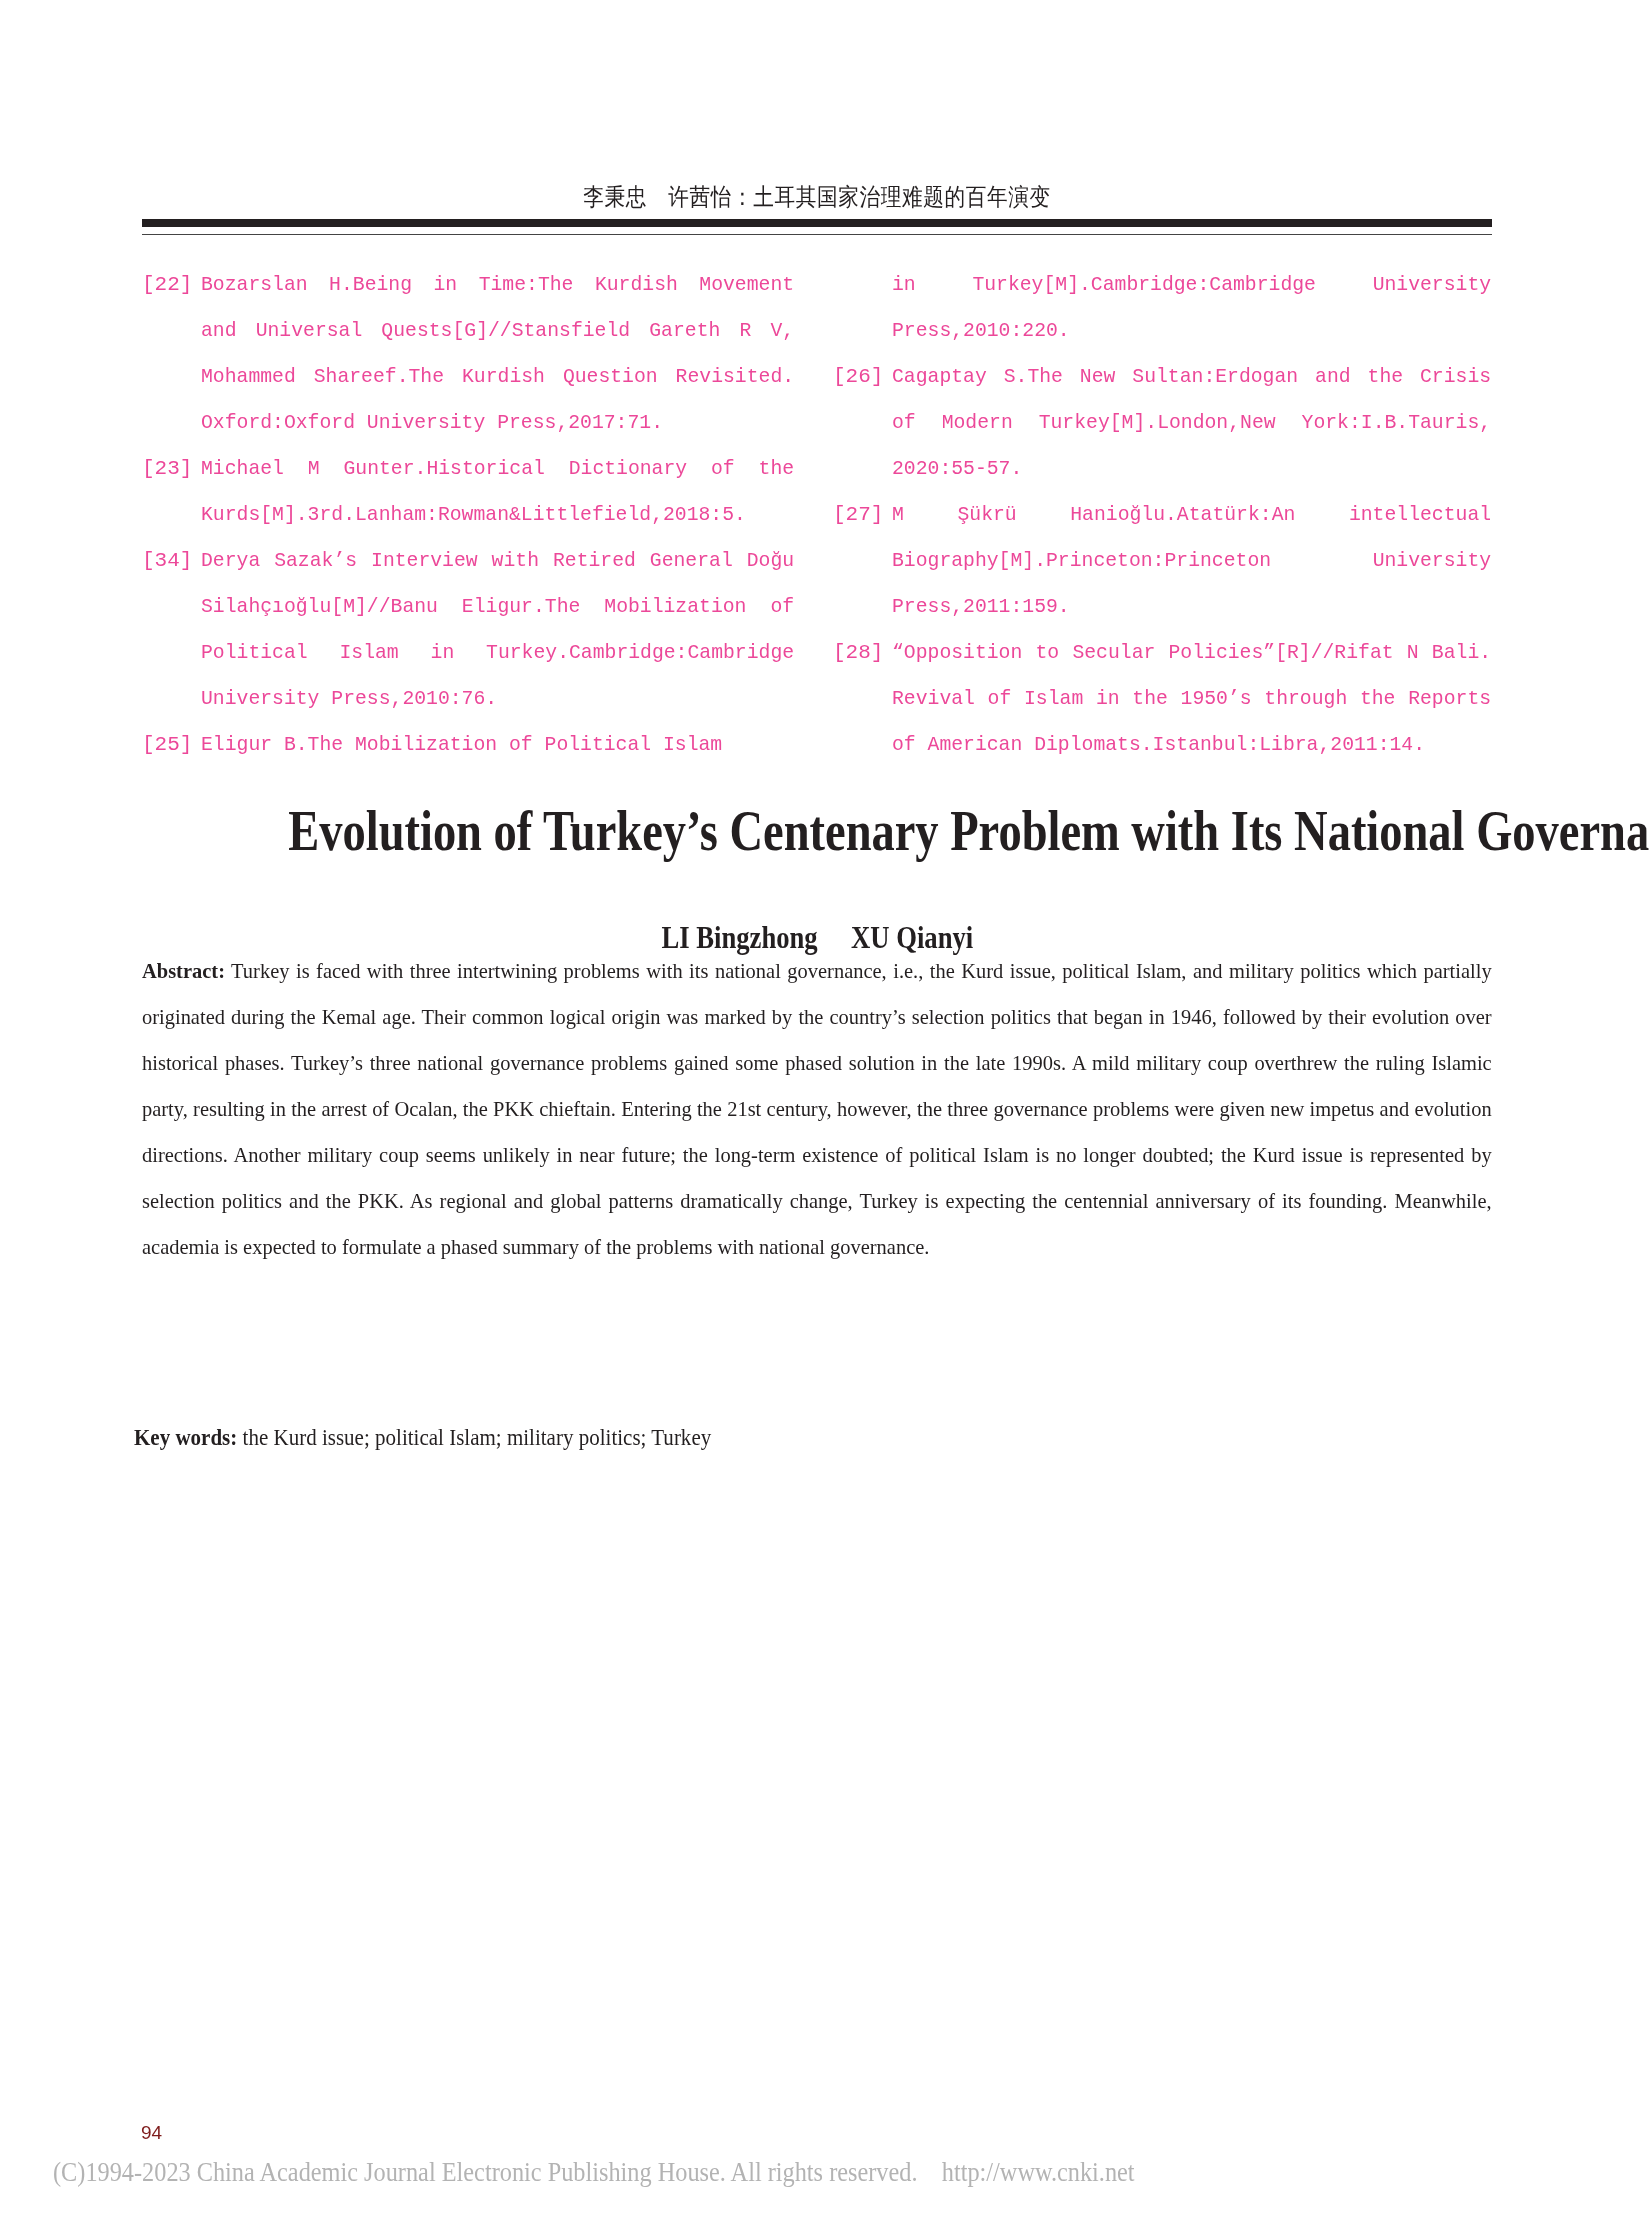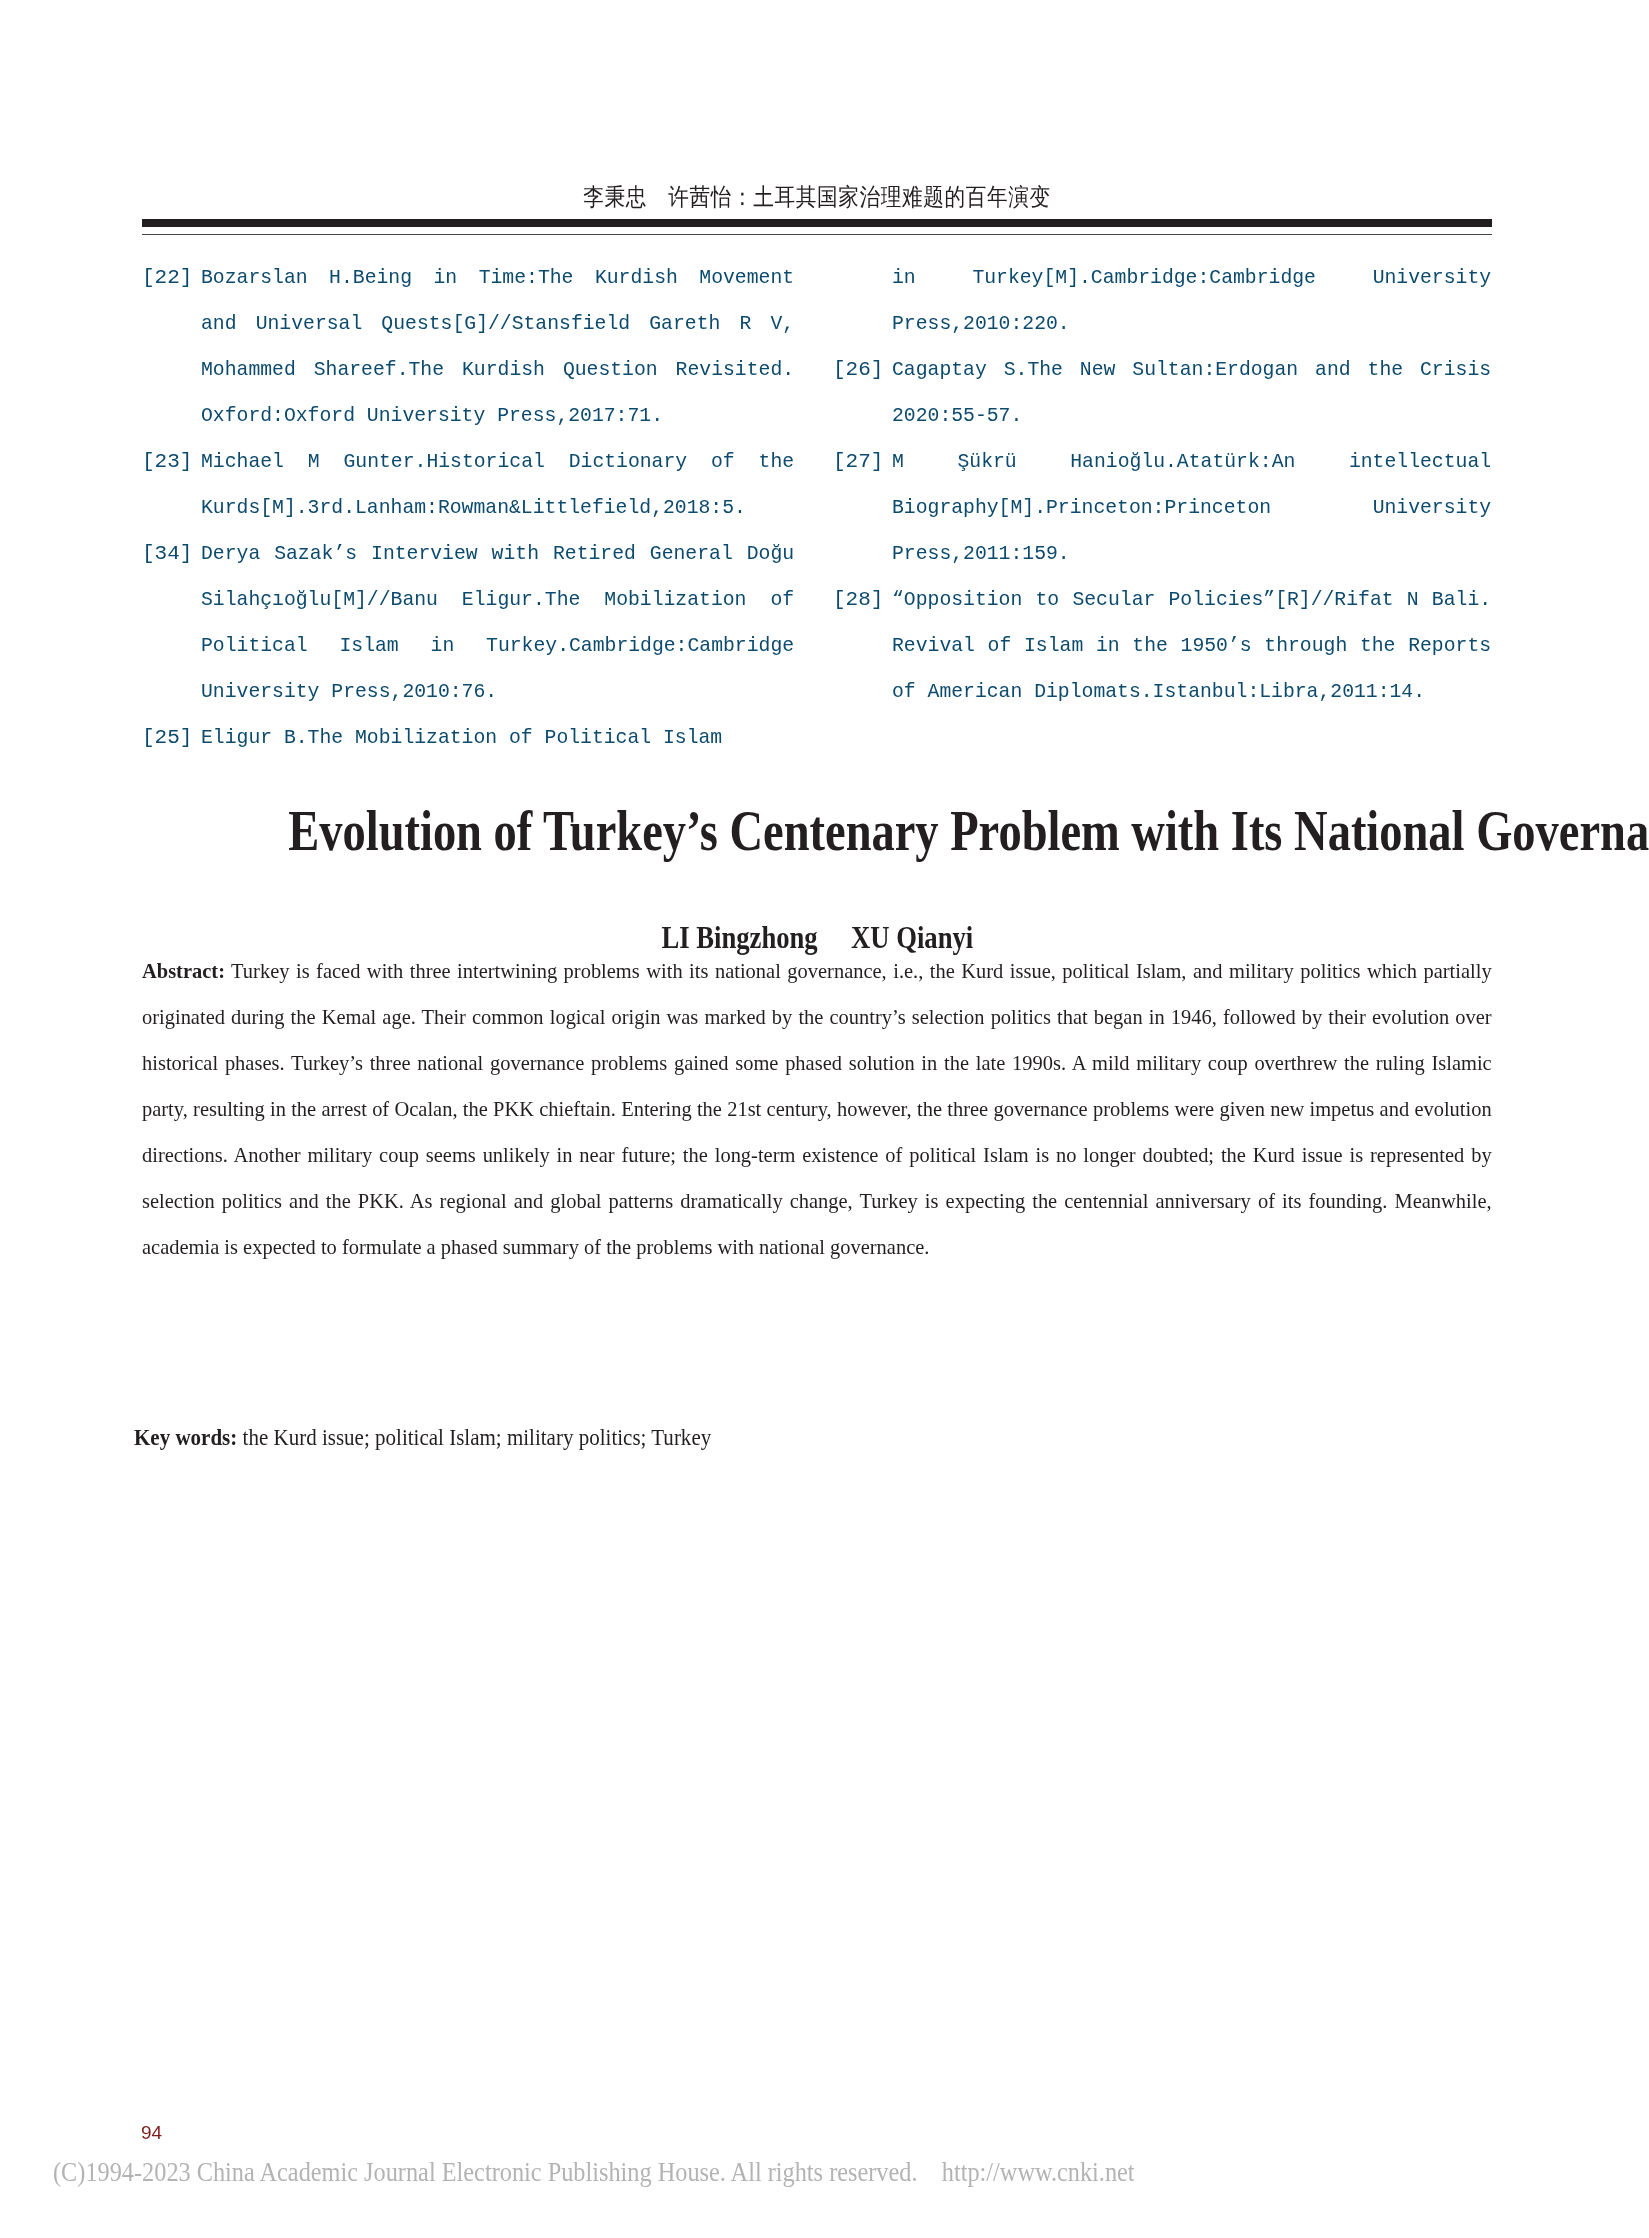--- a/index.html
+++ b/index.html
@@ -6,21 +6,21 @@
   body { width: 1649px; height: 2239px; position: relative; overflow: hidden; color: #231f20; }
   .running-head {
     position: absolute; left: 142px; width: 1350px; top: 181px;
     text-align: center; font-family: "DejaVu Serif", serif; font-size: 24px;
     line-height: 32px; letter-spacing: 0.7px; color: #231f20;
     transform: scaleX(0.86); transform-origin: center;
   }
   .rule-thick { position: absolute; left: 142px; width: 1350px; top: 219px; height: 8px; background: #231f20; }
   .rule-thin { position: absolute; left: 142px; width: 1350px; top: 234px; height: 1.3px; background: #444; }
 
-  .refcol { position: absolute; top: 255px; font-family: "Liberation Mono", "DejaVu Sans Mono", monospace; font-size: 21px; line-height: 46px; color: #0c4a6e; }
+  .refcol { position: absolute; top: 262px; font-family: "Liberation Mono", "DejaVu Sans Mono", monospace; font-size: 21px; line-height: 46px; color: #ec4899; }
   .refcol.left { left: 142px; width: 652px; }
   .refcol.right { left: 833px; width: 658px; }
   .ref { position: relative; padding-left: 59px; text-align: justify; text-align-last: left; }
   .ref .num { position: absolute; left: 0; top: 0; }
   .ref-text { display: block; transform: scaleX(0.94); transform-origin: left; width: 106.4%; }
 
   .title {
     position: absolute; left: 142px; width: 1350px; top: 801px; text-align: center;
     font-family: "Liberation Serif", serif; font-weight: bold; font-size: 56px; line-height: 60px;
     color: #231f20;
@@ -107,20 +107,23 @@
       <span class="ref-text" style="text-align-last: justify; text-align: justify;">in Turkey[M].Cambridge:Cambridge University</span>
     </div>
     <div class="ref">
       <span class="ref-text">Press,2010:220.</span>
     </div>
     <div class="ref">
       <span class="num">[26]</span>
       <span class="ref-text" style="text-align-last: justify; text-align: justify;">Cagaptay S.The New Sultan:Erdogan and the Crisis</span>
     </div>
     <div class="ref">
+      <span class="ref-text" style="text-align-last: justify; text-align: justify;">of Modern Turkey[M].London,New York:I.B.Tauris,</span>
+    </div>
+    <div class="ref">
       <span class="ref-text">2020:55-57.</span>
     </div>
     <div class="ref">
       <span class="num">[27]</span>
       <span class="ref-text" style="text-align-last: justify; text-align: justify;">M Şükrü Hanioğlu.Atatürk:An intellectual</span>
     </div>
     <div class="ref">
       <span class="ref-text" style="text-align-last: justify; text-align: justify;">Biography[M].Princeton:Princeton University</span>
     </div>
     <div class="ref">

